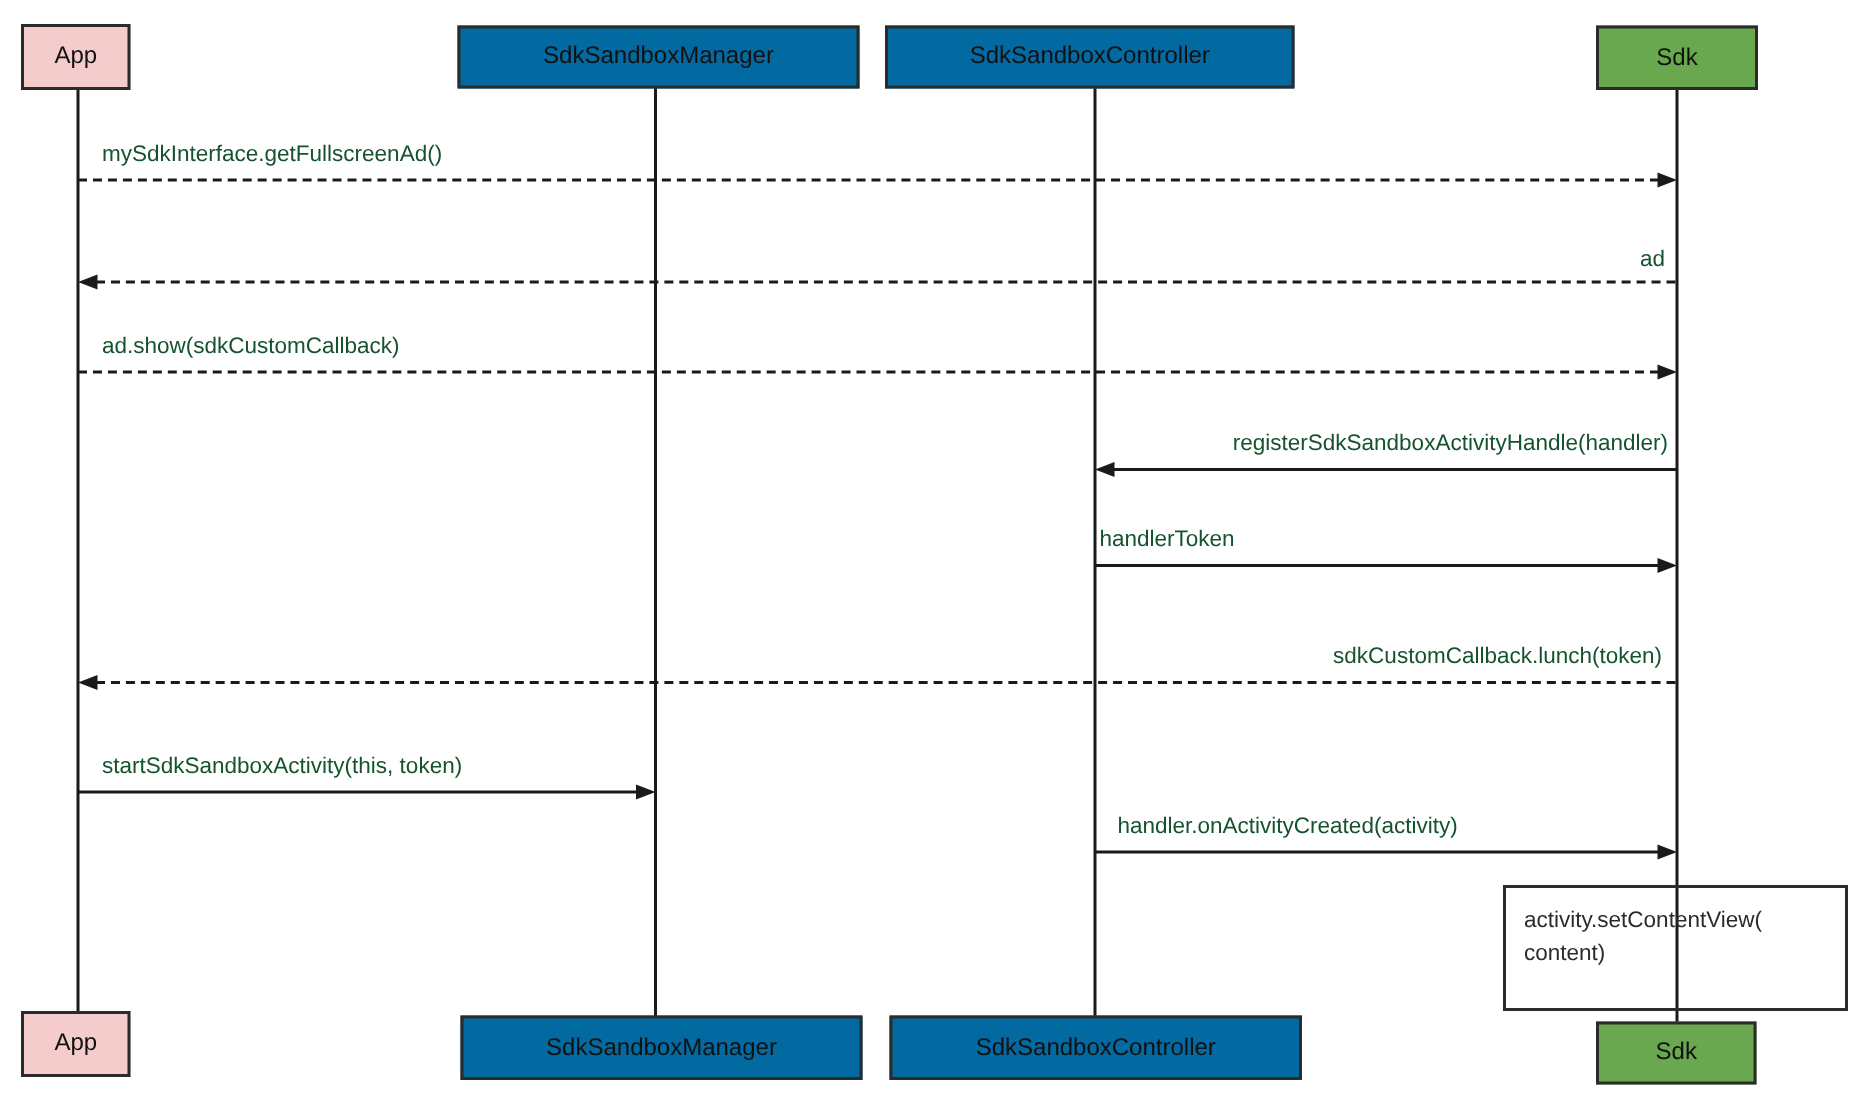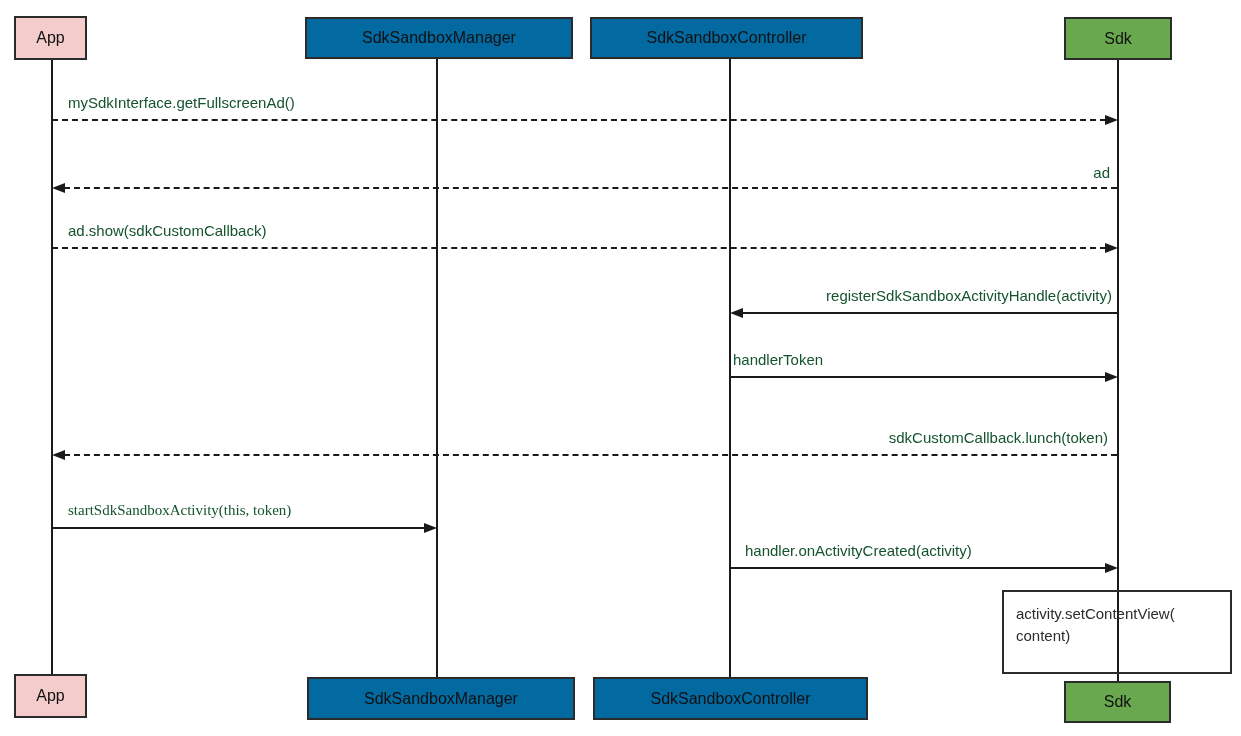--- a/index.html
+++ b/index.html
@@ -139,39 +139,39 @@
     <div class="arrowhead left" style="left:52px; top:183px;"></div>
   </div>
 
   <div>
     <div class="msg-label" style="left:68px; top:222px;">ad.show(sdkCustomCallback)</div>
     <div class="msg-line dashed" style="left:52px; top:247px; width:1054px;"></div>
     <div class="arrowhead right" style="left:1105px; top:243px;"></div>
   </div>
 
   <div>
-    <div class="msg-label right-align" style="right:129px; top:287px;">registerSdkSandboxActivityHandle(activity)</div>
+    <div class="msg-label right-align" style="right:129px; top:287px;">registerSdkSandboxActivityHandle(handler)</div>
     <div class="msg-line solid" style="left:742px; top:312px; width:376px;"></div>
     <div class="arrowhead left" style="left:730px; top:308px;"></div>
   </div>
 
   <div>
     <div class="msg-label" style="left:733px; top:351px;">handlerToken</div>
     <div class="msg-line solid" style="left:730px; top:376px; width:376px;"></div>
     <div class="arrowhead right" style="left:1105px; top:372px;"></div>
   </div>
 
   <div>
     <div class="msg-label right-align" style="right:133px; top:429px;">sdkCustomCallback.lunch(token)</div>
     <div class="msg-line dashed" style="left:64px; top:454px; width:1053px;"></div>
     <div class="arrowhead left" style="left:52px; top:450px;"></div>
   </div>
 
   <div>
-    <div class="msg-label" style="left:68px; top:502px;font-family:Liberation Serif, serif;">startSdkSandboxActivity(this, token)</div>
+    <div class="msg-label" style="left:68px; top:502px;">startSdkSandboxActivity(this, token)</div>
     <div class="msg-line solid" style="left:52px; top:527px; width:373px;"></div>
     <div class="arrowhead right" style="left:424px; top:523px;"></div>
   </div>
 
   <div>
     <div class="msg-label" style="left:745px; top:542px;">handler.onActivityCreated(activity)</div>
     <div class="msg-line solid" style="left:730px; top:567px; width:376px;"></div>
     <div class="arrowhead right" style="left:1105px; top:563px;"></div>
   </div>
 

